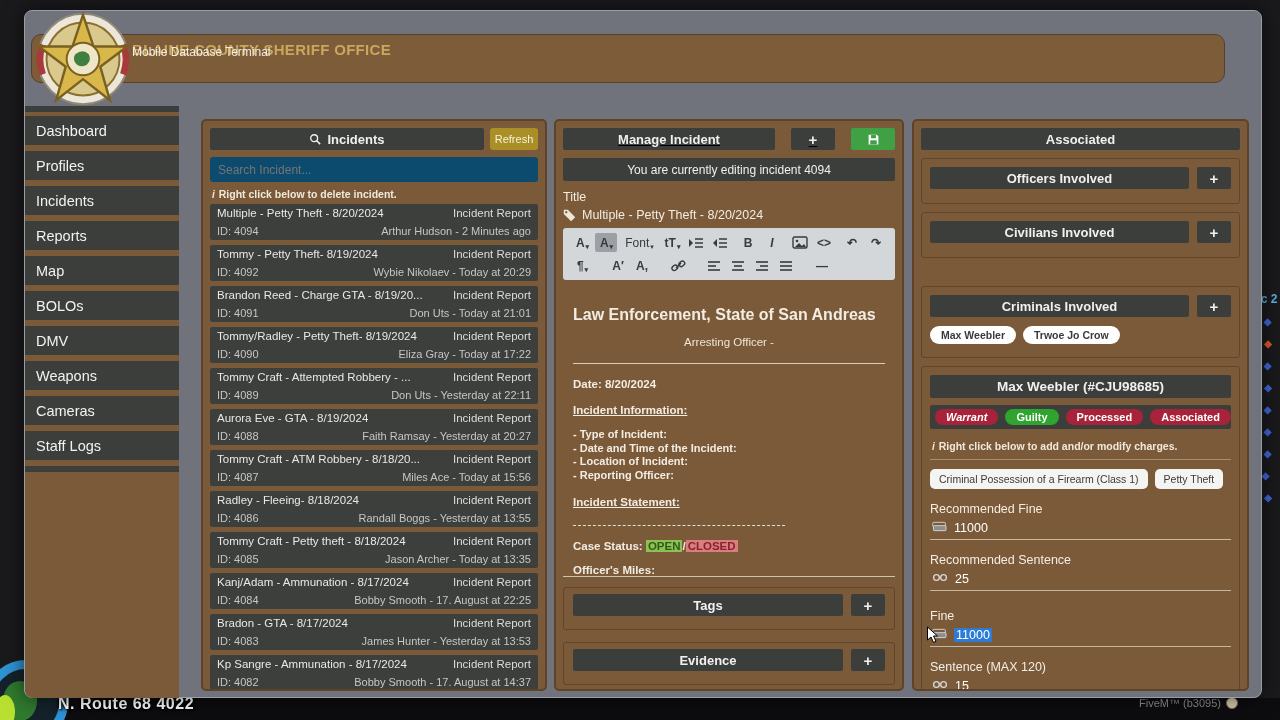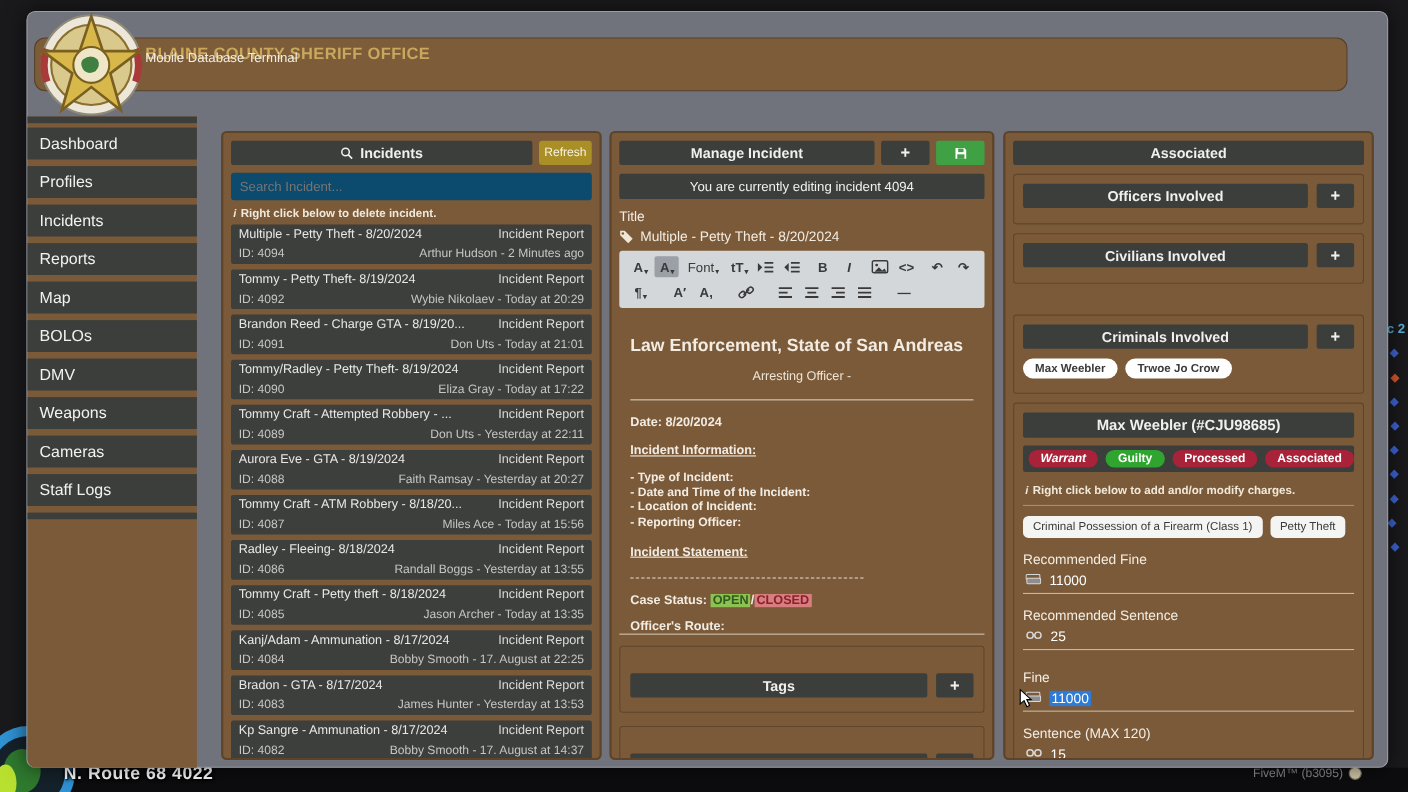--- a/index.html
+++ b/index.html
@@ -56,21 +56,21 @@
   .hint{margin:6px 2px 4px;font-size:10.5px;font-weight:bold;color:#f0e9da;display:flex;gap:4px;align-items:center;}
   .hint-i{font-size:10px;font-weight:bold;font-style:italic;}
   .inc-row{height:36px;margin-bottom:5px;background:#3c3f3b;border-radius:2px;padding:3px 7px;
     display:flex;flex-direction:column;justify-content:space-between;cursor:pointer;}
   .inc-line{display:flex;justify-content:space-between;}
   .inc-t{font-size:11.5px;color:#e8e8e8;white-space:nowrap;overflow:hidden;}
   .inc-r{font-size:11.5px;color:#dcdcdc;}
   .inc-id,.inc-m{font-size:11px;color:#c6c6c6;}
 
   
-  .man-head{display:flex;gap:6px;}
+  .man-head{display:flex;gap:16px;text-decoration:underline;}
   .man-title{flex:1;}
   .sq-btn{width:44px;height:22px;border-radius:2px;display:flex;align-items:center;justify-content:center;
     font-size:15px;font-weight:bold;cursor:pointer;}
   .save-btn{background:#3fa144;color:#fff;}
   .banner{margin-top:8px;height:23px;font-size:12px;font-weight:normal;}
   .lab{margin-top:9px;font-size:12.5px;color:#f3ede2;}
   .title-row{margin-top:4px;display:flex;align-items:center;gap:6px;font-size:12.5px;color:#f2ece0;}
   .toolbar{margin-top:6px;background:#d4d7da;border-radius:3px;padding:3px 8px;}
   .tb-row{display:flex;align-items:center;height:23px;gap:2px;}
   .tb-btn{min-width:22px;height:19px;display:flex;align-items:center;justify-content:center;
@@ -80,21 +80,21 @@
   .doc{height:297px;overflow:hidden;border-bottom:1px solid #cfc3ae;color:#f2ece2;padding:26px 10px 0;}
   .doc-h{font-size:16px;font-weight:bold;}
   .doc-sub{font-size:11.5px;text-align:center;margin-top:12px;color:#ece5d6;}
   .doc-hr{border:none;border-top:1px solid #d9cdb8;margin:15px 0 14px;}
   .doc-b{font-size:11.5px;font-weight:bold;margin-top:12px;}
   .doc-u{text-decoration:underline;}
   .doc-li{font-size:11px;font-weight:bold;line-height:13.5px;}
   .doc-dash{width:68%;border-bottom:1px dashed #e8e0d0;height:10px;margin-top:8px;}
   .cs-open{background:#8dc153;color:#2f5c1a;font-weight:bold;padding:0 2px;}
   .cs-closed{background:#d77f7f;color:#8c1f2f;font-weight:bold;padding:0 2px;}
-  .sect{margin-top:10px;border:1px solid #60452b;border-radius:3px;padding:24px 9px 13px;}
+  .sect{margin-top:10px;border:1px solid #60452b;border-radius:3px;padding:6px 9px 13px;}
   .sect-row{display:flex;gap:8px;}
   .sect-bar{flex:1;}
   .plus-btn{width:34px;height:22px;border-radius:2px;font-size:15px;font-weight:bold;
     display:flex;align-items:center;justify-content:center;cursor:pointer;}
 
   
   .as-sect{margin-top:8px;border:1px solid #60452b;border-radius:3px;padding:8px 8px 14px;}
   .chips{display:flex;gap:7px;margin-top:9px;flex-wrap:wrap;}
   .chip{background:#ffffff;color:#3a3a3a;font-size:10.5px;font-weight:bold;border-radius:11px;
     padding:3px 11px;cursor:pointer;}
@@ -535,21 +535,21 @@
 
             <div class="doc-li">- Reporting Officer:</div>
 
         </div>
         <div class="doc-b doc-u" style="margin-top:14px;">Incident Statement:</div>
         <div class="doc-dash"></div>
         <div class="doc-b" style="margin-top:14px;">
           <span>Case Status:</span>
           <span class="cs-open">OPEN</span><span>/</span><span class="cs-closed">CLOSED</span>
         </div>
-        <div class="doc-b" style="margin-top:12px;">Officer's Route:</div>
+        <div class="doc-b" style="margin-top:12px;">Officer's Miles:</div>
 
       </div>
 
       <div class="sect">
         <div class="sect-row">
           <div class="hbar dark sect-bar">Tags</div>
           <div class="plus-btn dark">+</div>
         </div>
       </div>
       <div class="sect" style="margin-top:12px;">

